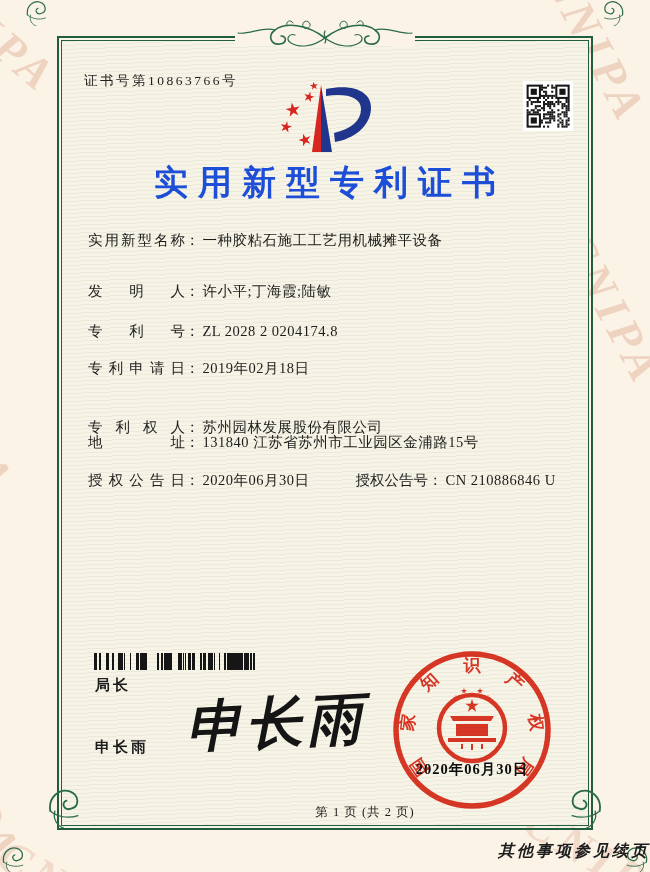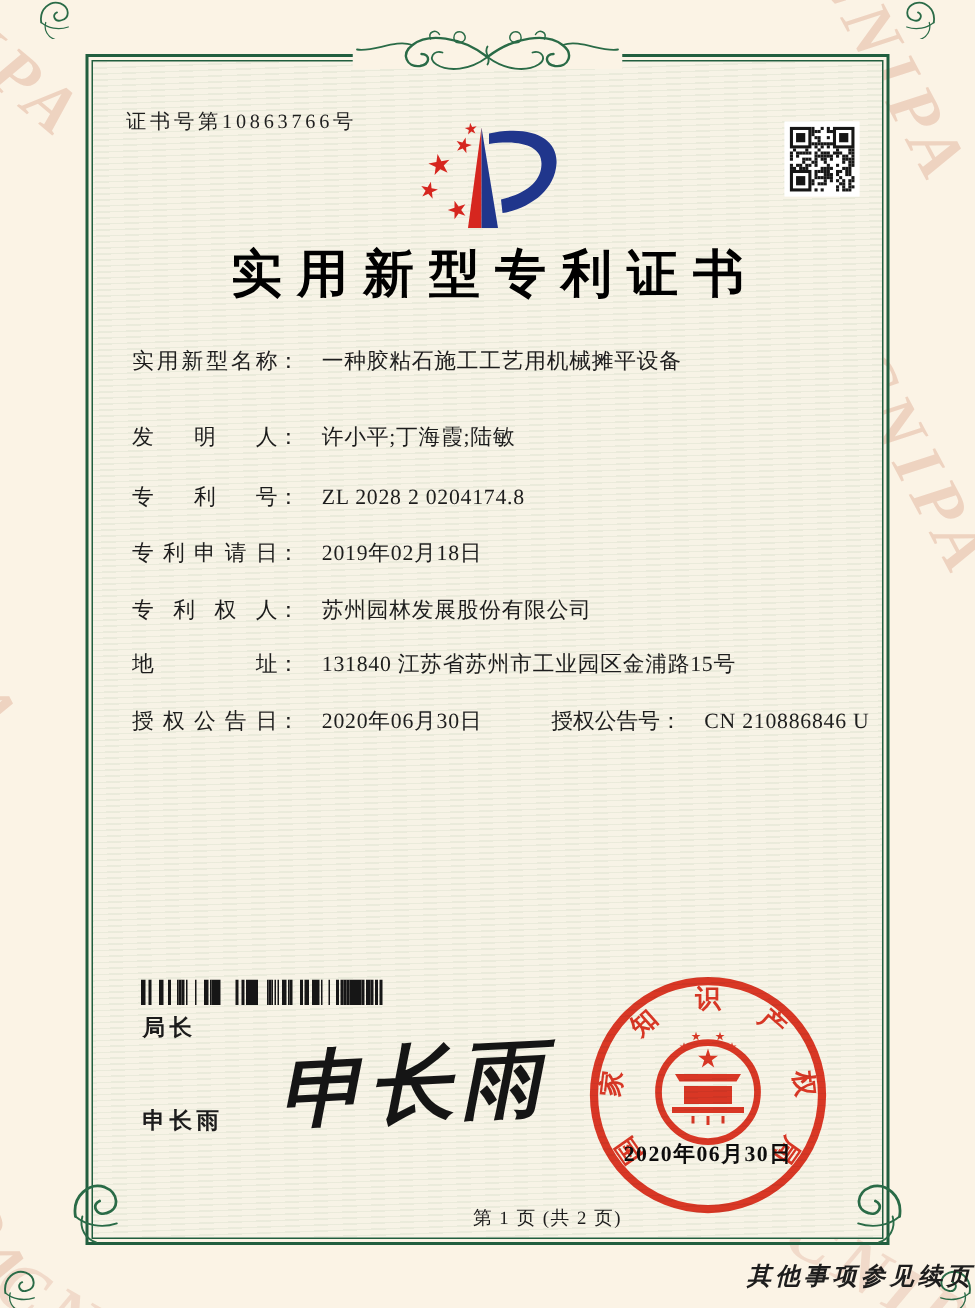--- a/index.html
+++ b/index.html
@@ -20,25 +20,25 @@
   .wm{position:absolute;font-style:italic;font-weight:700;font-size:46px;letter-spacing:6px;
       color:rgba(219,162,138,0.40);white-space:nowrap;transform-origin:left top;pointer-events:none;}
   .wm-steep{transform:rotate(62deg);}
   .wm-mid{transform:rotate(40deg);}
   .wm-shallow{transform:rotate(30deg);color:rgba(219,162,138,0.30);}
   
   .cert-no{left:84px;top:72px;font-size:13.5px;letter-spacing:2.5px;color:#1f1f1f;}
   .logo{left:256px;top:82px;}
   .qr{left:523px;top:81px;background:#fff;}
   .title{left:57px;top:160px;width:536px;text-align:center;font-size:34px;font-weight:700;
-         letter-spacing:10px;margin-left:5px;color:#000000;}
+         letter-spacing:10px;margin-left:5px;color:#1d4ed8;}
   
   .row{position:absolute;left:88px;font-size:14.5px;color:#1d1d1d;white-space:nowrap;}
   .row .lbl{display:inline-block;width:97px;text-align:justify;text-align-last:justify;}
-  .row .val{margin-left:15px;letter-spacing:0.5px;}
+  .row .val{margin-left:3px;letter-spacing:0.5px;}
   .grant2{margin-left:46px;}
   
   .paras{left:88px;top:496px;width:474px;font-size:14px;line-height:23px;text-align:justify;
          font-style:italic;color:#1e1e1e;}
   .paras p{margin:0;text-indent:2em;}
   
   .barcode-box{left:88px;top:653px;}
   .signer{font-family:"Liberation Sans","DejaVu Sans",sans-serif;font-size:15px;font-weight:600;
           letter-spacing:3px;color:#1c1c1c;}
   .signer-title{left:95px;top:676px;}
@@ -293,21 +293,21 @@
 </div>
 <div class="row" style="top:282px">
   <span class="lbl">发明人</span><span>：</span><span class="val">许小平;丁海霞;陆敏</span>
 </div>
 <div class="row" style="top:322px">
   <span class="lbl">专利号</span><span>：</span><span class="val">ZL 2028 2 0204174.8</span>
 </div>
 <div class="row" style="top:359px">
   <span class="lbl">专利申请日</span><span>：</span><span class="val">2019年02月18日</span>
 </div>
-<div class="row" style="top:397px">
+<div class="row" style="top:418px">
   <span class="lbl">专利权人</span><span>：</span><span class="val">苏州园林发展股份有限公司</span>
 </div>
 <div class="row" style="top:433px">
   <span class="lbl">地址</span><span>：</span><span class="val">131840 江苏省苏州市工业园区金浦路15号</span>
 </div>
 <div class="row" style="top:471px">
   <span><span class="lbl">授权公告日</span><span>：</span><span class="val">2020年06月30日</span></span><span class="grant2"><span>授权公告号</span><span>：</span><span class="val">CN 210886846 U</span></span>
 </div>
 
 <div class="paras abs">

